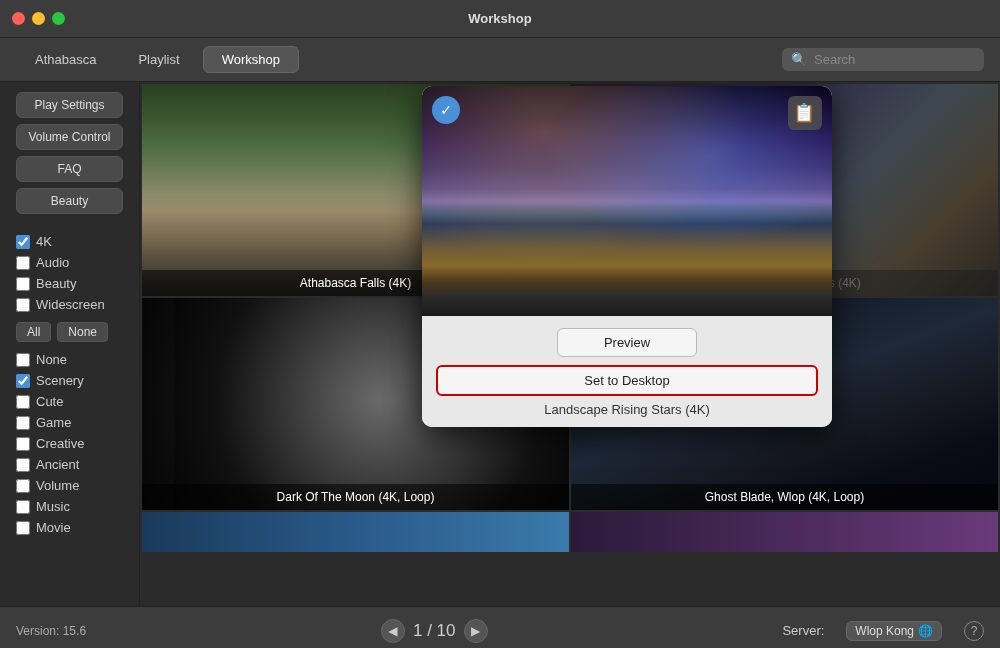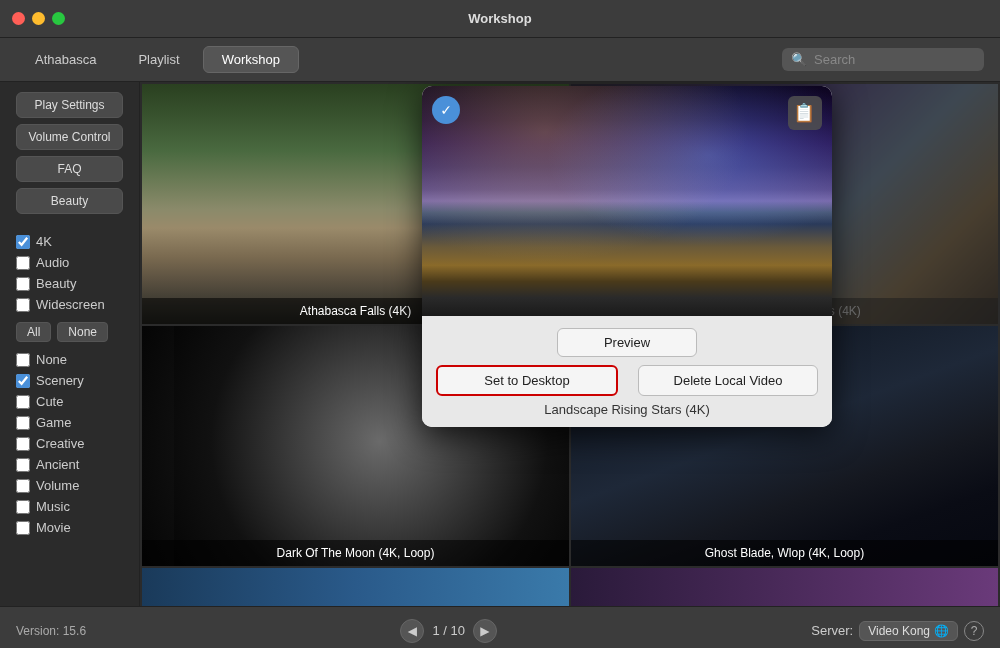--- a/index.html
+++ b/index.html
@@ -152,21 +152,21 @@
       overflow: hidden;
     }
     .grid {
       display: grid;
       grid-template-columns: 1fr 1fr;
       gap: 2px;
       padding: 2px;
     }
     .thumb {
       position: relative;
-      height: 240px;
+      height: 212px;
       overflow: hidden;
       background: #1a1a1a;
       cursor: pointer;
     }
     .thumb-label {
       position: absolute;
       bottom: 0;
       left: 0;
       right: 0;
       background: rgba(0,0,0,0.55);
@@ -320,26 +320,26 @@
       border-radius: 50%;
       display: flex;
       align-items: center;
       justify-content: center;
       cursor: pointer;
       color: #ccc;
       font-size: 12px;
     }
     .page-info {
       color: #ccc;
-      font-size: 13px;
+      font-size: 17px;
     }
     .server-area {
       display: flex;
       align-items: center;
-      gap: 6px;
+      gap: 22px;
       color: #ccc;
       font-size: 13px;
     }
     .server-select {
       background: #555;
       border: 1px solid #666;
       border-radius: 6px;
       color: #ddd;
       font-size: 12px;
       padding: 2px 8px;
@@ -518,21 +518,20 @@
           <div class="popup-thumb-inner"></div>
           <div class="popup-check-icon">✓</div>
           <div class="popup-save-icon">📋</div>
         </div>
         <div class="popup-buttons">
           <div class="popup-row1">
             <button class="popup-btn popup-btn-preview">Preview</button>
           </div>
           <div class="popup-row2">
             <button class="popup-btn popup-btn-desktop">Set to Desktop</button>
-            <button class="popup-btn popup-btn-delete">Delete Local Video</button>
           </div>
           <div class="popup-title">Landscape Rising Stars (4K)</div>
         </div>
       </div>
     </div>
   </div>
 </div>
 
 <div class="bottombar">
   <span>Version: 15.6</span>
@@ -541,18 +540,18 @@
     <span class="page-info">
       <span>1</span>
       <span> / </span>
       <span>10</span>
     </span>
     <div class="page-btn">▶</div>
   </div>
   <div class="server-area">
     <span>Server:</span>
     <div class="server-select">
-      <span>Video Kong</span>
+      <span>Wlop Kong</span>
       <span>🌐</span>
     </div>
     <div class="help-btn">?</div>
   </div>
 </div>
 
 </body></html>

